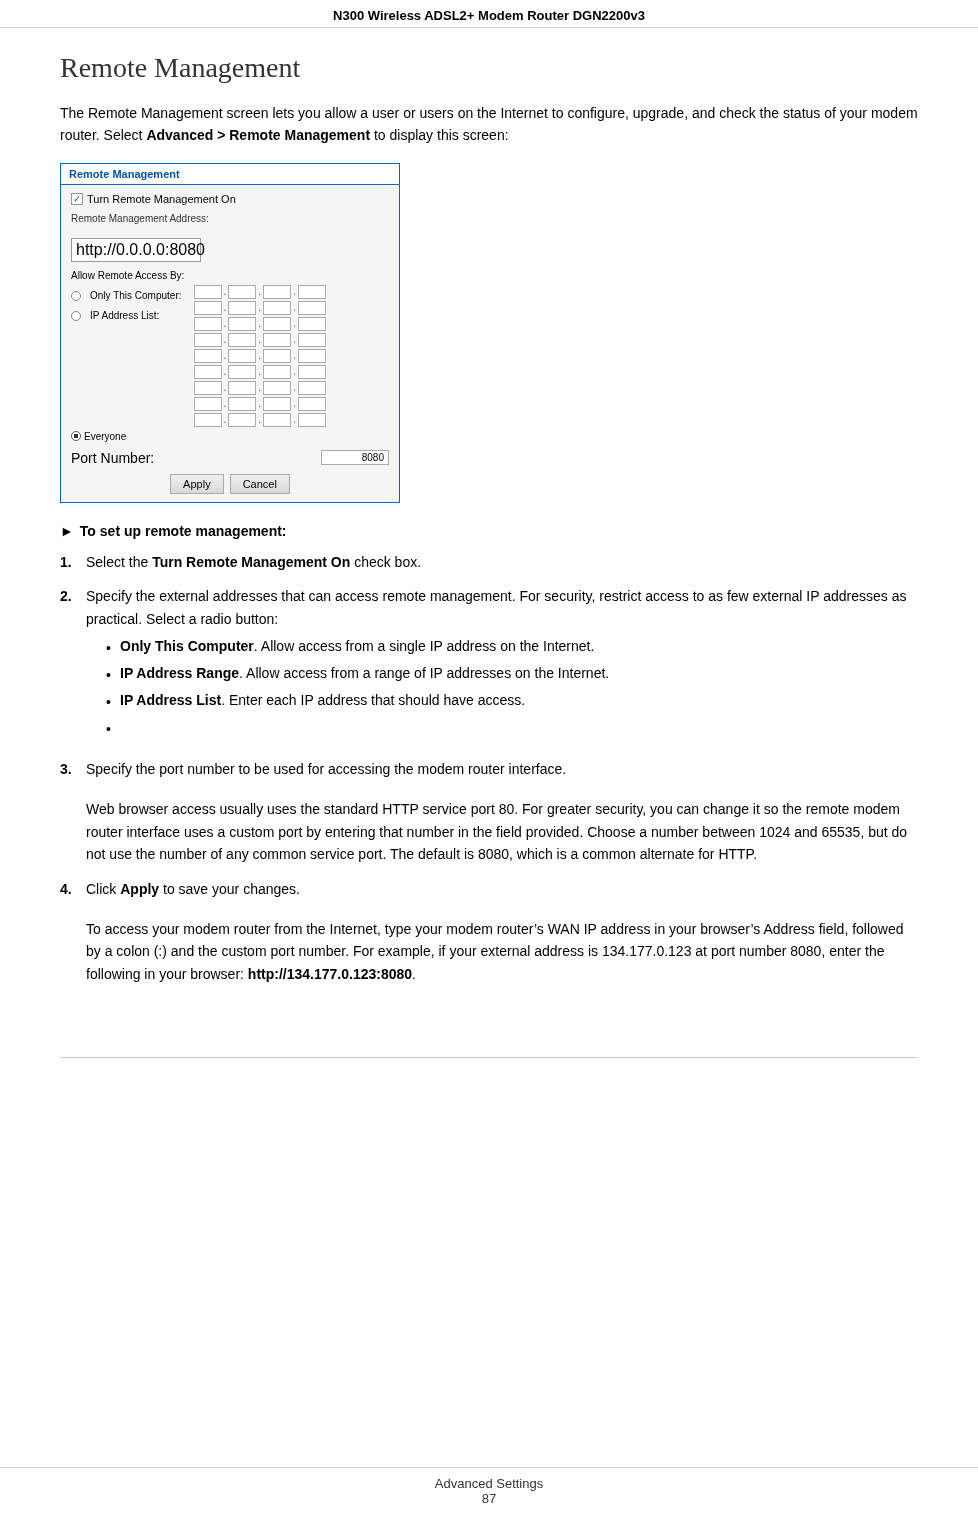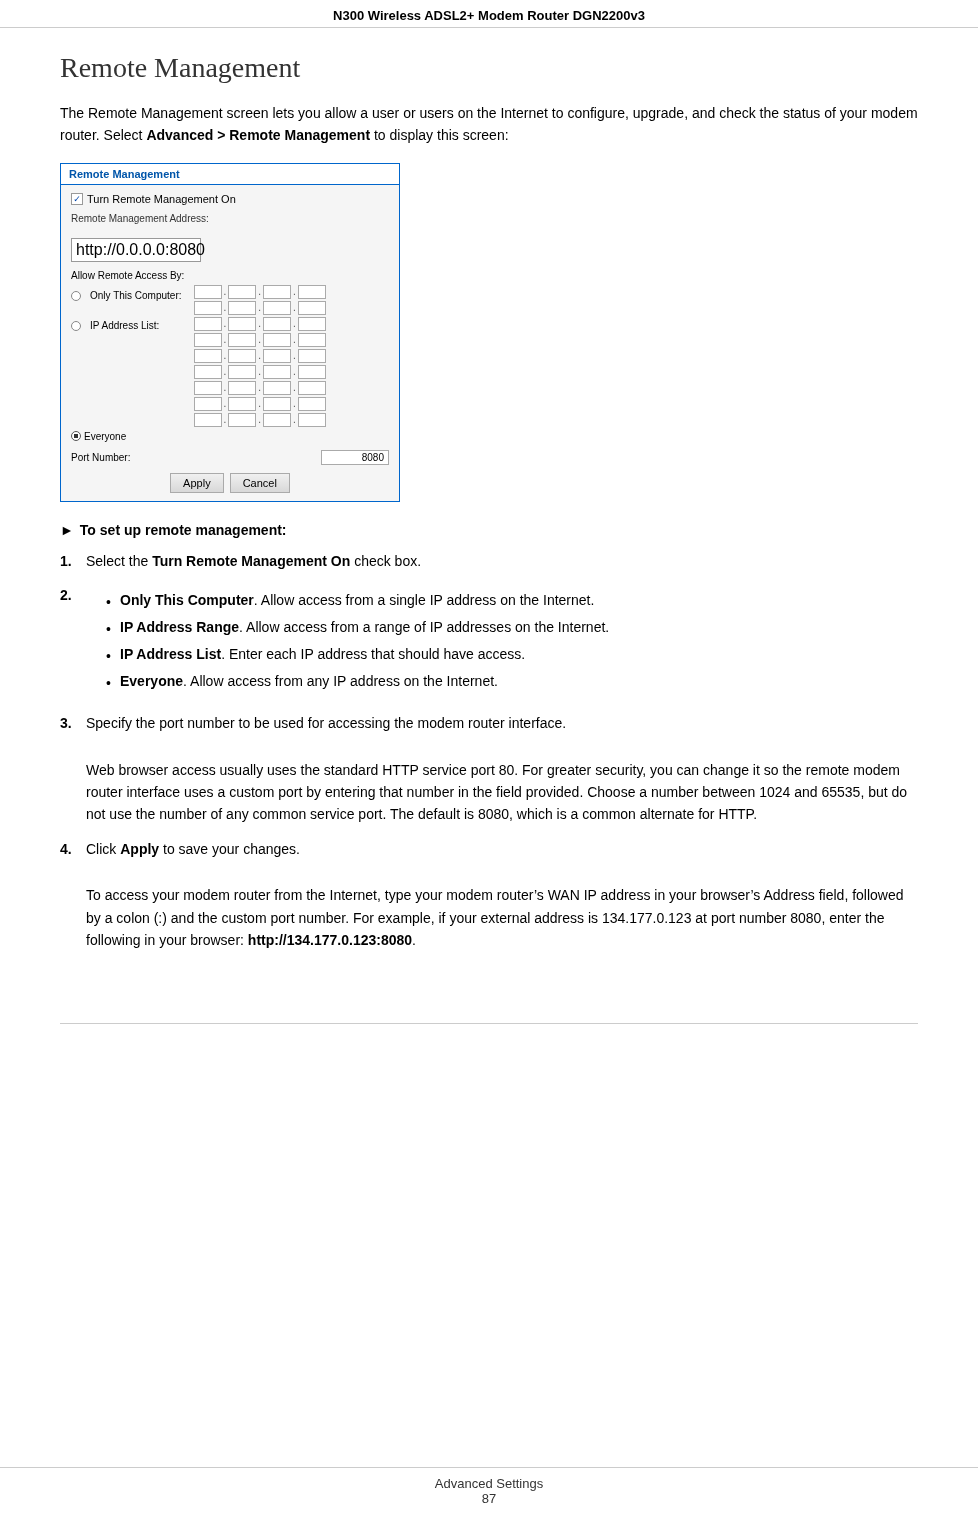--- a/index.html
+++ b/index.html
@@ -144,21 +144,21 @@
       margin-bottom: 8px;
       font-size: 10px;
     }
     .port-row {
       display: flex;
       align-items: center;
       justify-content: space-between;
       margin-bottom: 8px;
       font-size: 10px;
     }
-    .port-label { font-size: 10px; }
+    .port-label { font-size: 14px; }
     .port-value {
       border: 1px solid #aaa;
       background: #fff;
       padding: 1px 4px;
       font-size: 10px;
       width: 68px;
       text-align: right;
     }
     .button-row {
       display: flex;
@@ -216,21 +216,21 @@
       display: flex;
       gap: 6px;
       margin-bottom: 4px;
       line-height: 1.5;
     }
     .bullet-dot {
       min-width: 8px;
       margin-top: 2px;
     }
     .sub-para {
-      margin-top: 24px;
+      margin-top: 18px;
       line-height: 1.6;
     }
 
     .page-footer {
       position: absolute;
       bottom: 30px;
       width: 100%;
       text-align: center;
       font-size: 13px;
       color: #333;
@@ -274,21 +274,21 @@
       <div class="field-value-box">http://0.0.0.0:8080</div>
 
       <div class="allow-label">Allow Remote Access By:</div>
 
       <div style="display:flex; gap:6px; align-items:flex-start;">
         <div class="radio-col">
           <div class="radio-item">
             <div class="radio-circle"></div>
             <span>Only This Computer:</span>
           </div>
-          <div class="radio-item" style="margin-top:10px;">
+          <div class="radio-item" style="margin-top:0;">
             <div class="radio-circle"></div>
             <span>IP Address List:</span>
           </div>
         </div>
 
         <div class="ip-grid">
 
           <div class="ip-row">
             <input class="ip-box" type="text" value="" style="">
             <span class="ip-dot">.</span>
@@ -402,36 +402,36 @@
     <li>
       <span class="num">1.</span>
       <span class="li-content">
         <span>Select the </span><strong>Turn Remote Management On</strong><span> check box.</span>
       </span>
     </li>
 
     <li>
       <span class="num">2.</span>
       <span class="li-content">
+        <span>Specify the external addresses that can access remote management. For security, restrict access to as few external IP addresses as practical. Select a radio button:</span>
         <ul class="bullet-list">
           <li>
             <span class="bullet-dot">•</span>
             <span><strong>Only This Computer</strong><span>. Allow access from a single IP address on the Internet.</span></span>
           </li>
           <li>
             <span class="bullet-dot">•</span>
             <span><strong>IP Address Range</strong><span>. Allow access from a range of IP addresses on the Internet.</span></span>
           </li>
           <li>
             <span class="bullet-dot">•</span>
             <span><strong>IP Address List</strong><span>. Enter each IP address that should have access.</span></span>
           </li>
           <li>
             <span class="bullet-dot">•</span>
-            <span><strong>Everyone</strong><span>. Allow access from any IP address on the Internet.</span></span>
           </li>
         </ul>
       </span>
     </li>
 
     <li>
       <span class="num">3.</span>
       <span class="li-content">
         <span>Specify the port number to be used for accessing the modem router interface.</span>
         <p class="sub-para">Web browser access usually uses the standard HTTP service port 80. For greater security, you can change it so the remote modem router interface uses a custom port by entering that number in the field provided. Choose a number between 1024 and 65535, but do not use the number of any common service port. The default is 8080, which is a common alternate for HTTP.</p>

